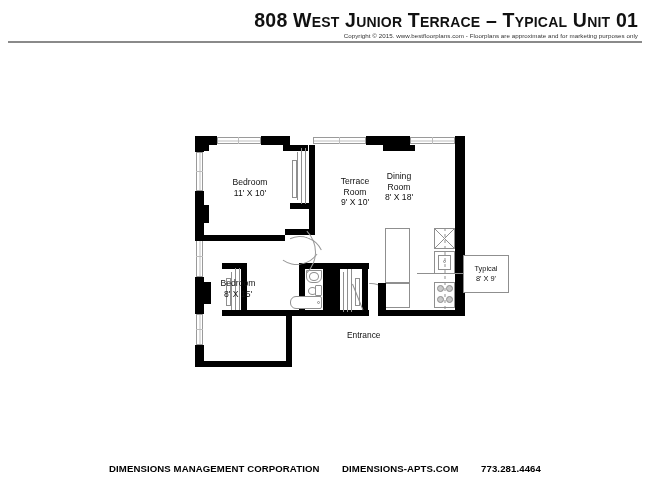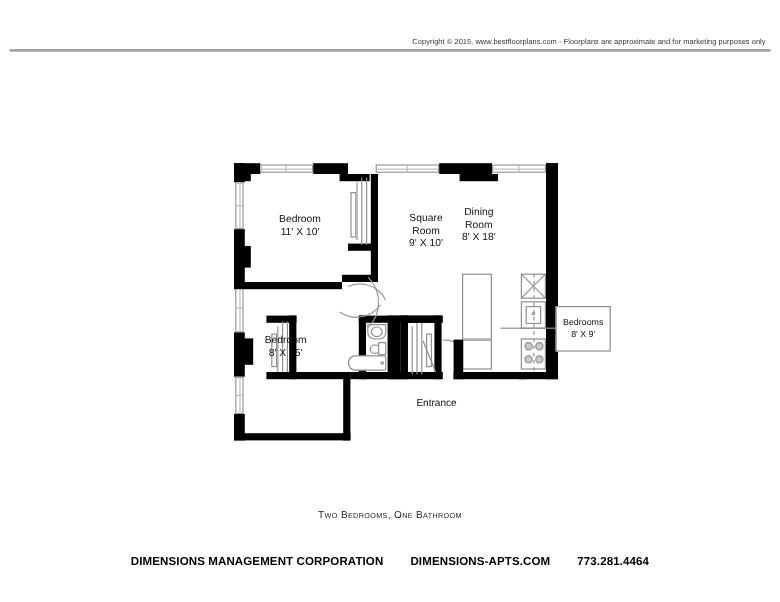--- a/index.html
+++ b/index.html
@@ -182,20 +182,21 @@
     color: #000;
     letter-spacing: 0.1px;
   }
   #footer-bar span { display: inline-block; }
   .fgap { width: 17px; }
 </style>
 </head>
 <body>
 
 <div id="header">
+  <div id="plan-title">808 West Junior Terrace – Typical Unit 01</div>
   <div id="copyright-line">Copyright ©  2015. www.bestfloorplans.com - Floorplans are approximate and for marketing purposes only</div>
   <div id="header-rule"></div>
 </div>
 
 <div id="floorplan">
 
   <div class="wall" style="left:195px;top:136px;width:22px;height:9px;"></div>
   <div class="win h" style="left:217px;top:137px;width:44px;height:7px;"></div>
   <div class="win-tick" style="left:238px;top:137px;width:1px;height:7px;"></div>
   <div class="wall" style="left:261px;top:136px;width:29px;height:9px;"></div>
@@ -276,21 +277,21 @@
   <div class="thinline" style="left:351px;top:269px;width:1px;height:43px;"></div>
   <div class="boxline" style="left:355px;top:278px;width:5px;height:28px;"></div>
 
   <div class="door-arc" style="left:272px;top:215px;width:48px;height:48px;border-color:transparent transparent #9a9a9a transparent;transform:rotate(-10deg);"></div>
   <div class="door-arc" style="left:256px;top:222px;width:58px;height:58px;border-color:transparent #9a9a9a transparent transparent;"></div>
   <div class="door-arc" style="left:276px;top:236px;width:46px;height:46px;border-color:#9a9a9a transparent transparent transparent;transform:rotate(20deg);"></div>
   <div class="door-arc" style="left:350px;top:283px;width:40px;height:40px;border-color:#9a9a9a transparent transparent transparent;transform:rotate(40deg);"></div>
   <div class="thinline" style="left:352px;top:284px;width:1px;height:28px;transform:rotate(-22deg);transform-origin:top center;"></div>
 
   <div class="room-label" style="left:320px;top:176px;width:70px;">
-    <span>Square</span>
+    <span>Terrace</span>
     <span class="dim">Room</span>
     <span class="dim">9' X 10'</span>
   </div>
 
   <div class="room-label" style="left:368px;top:171px;width:62px;">
     <span>Dining</span>
     <span class="dim">Room</span>
     <span class="dim">8' X 18'</span>
   </div>
 
@@ -317,30 +318,29 @@
   <div class="boxline" style="left:446px;top:285px;width:7px;height:7px;border-radius:50%;background:#c9c9c9;"></div>
   <div class="boxline" style="left:437px;top:296px;width:7px;height:7px;border-radius:50%;background:#c9c9c9;"></div>
   <div class="boxline" style="left:446px;top:296px;width:7px;height:7px;border-radius:50%;background:#c9c9c9;"></div>
 
   <svg style="position:absolute;left:444px;top:228px;width:2px;height:82px;">
     <line x1="1" y1="0" x2="1" y2="82" stroke="#8f8f8f" stroke-width="1" stroke-dasharray="3,3"></line>
   </svg>
 
   <div id="kitchen-leader"></div>
   <div id="kitchen-callout">
-    <span>Bedrooms</span><br>
+    <span>Typical</span><br>
     <span>8' X 9'</span>
   </div>
 
   <div id="entrance-label">Entrance</div>
 
 </div>
 
 <div id="summary">
-  <div>Two Bedrooms, One Bathroom</div>
 </div>
 
 <div id="footer-bar">
   <span>DIMENSIONS MANAGEMENT CORPORATION</span>
   <span class="fgap"></span>
   <span>DIMENSIONS-APTS.COM</span>
   <span class="fgap"></span>
   <span>773.281.4464</span>
 </div>
 

